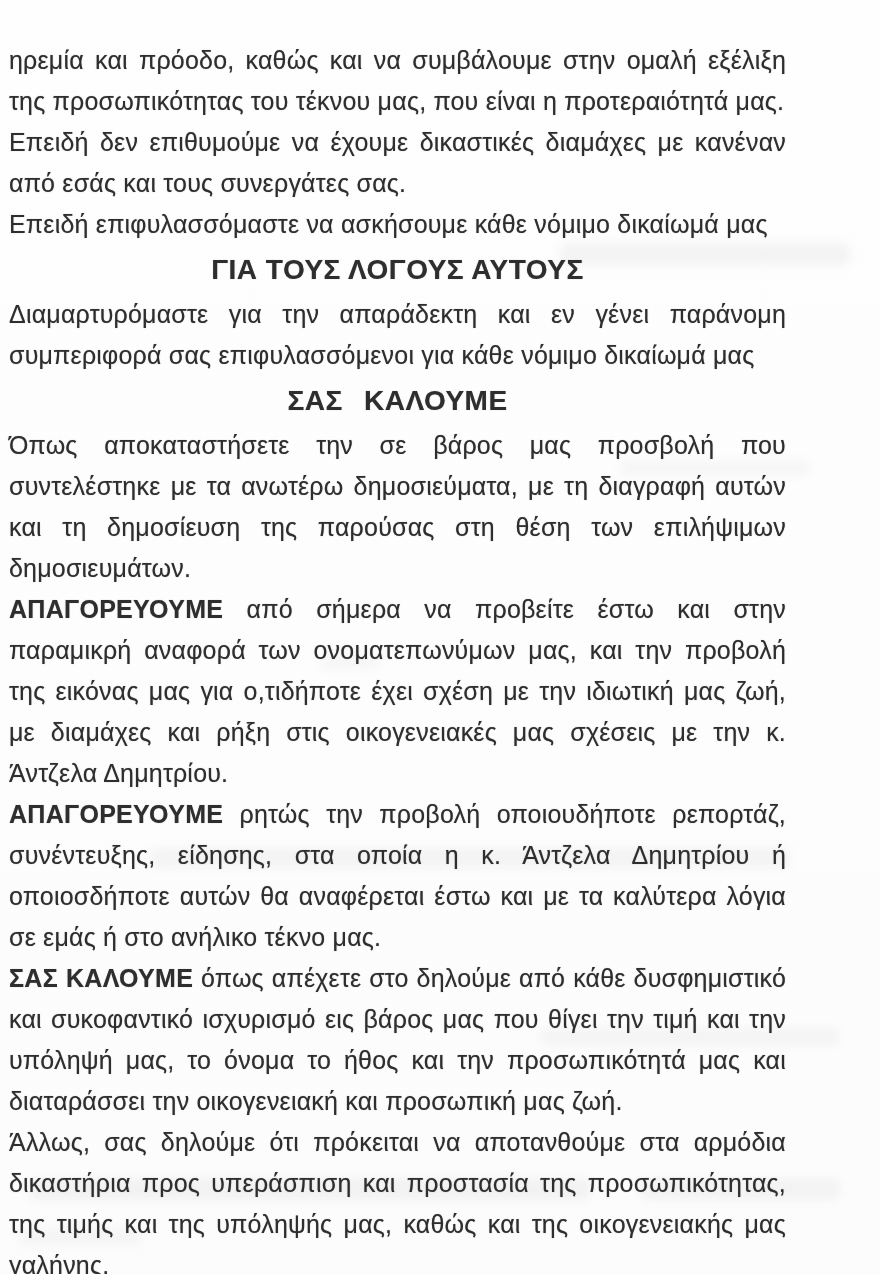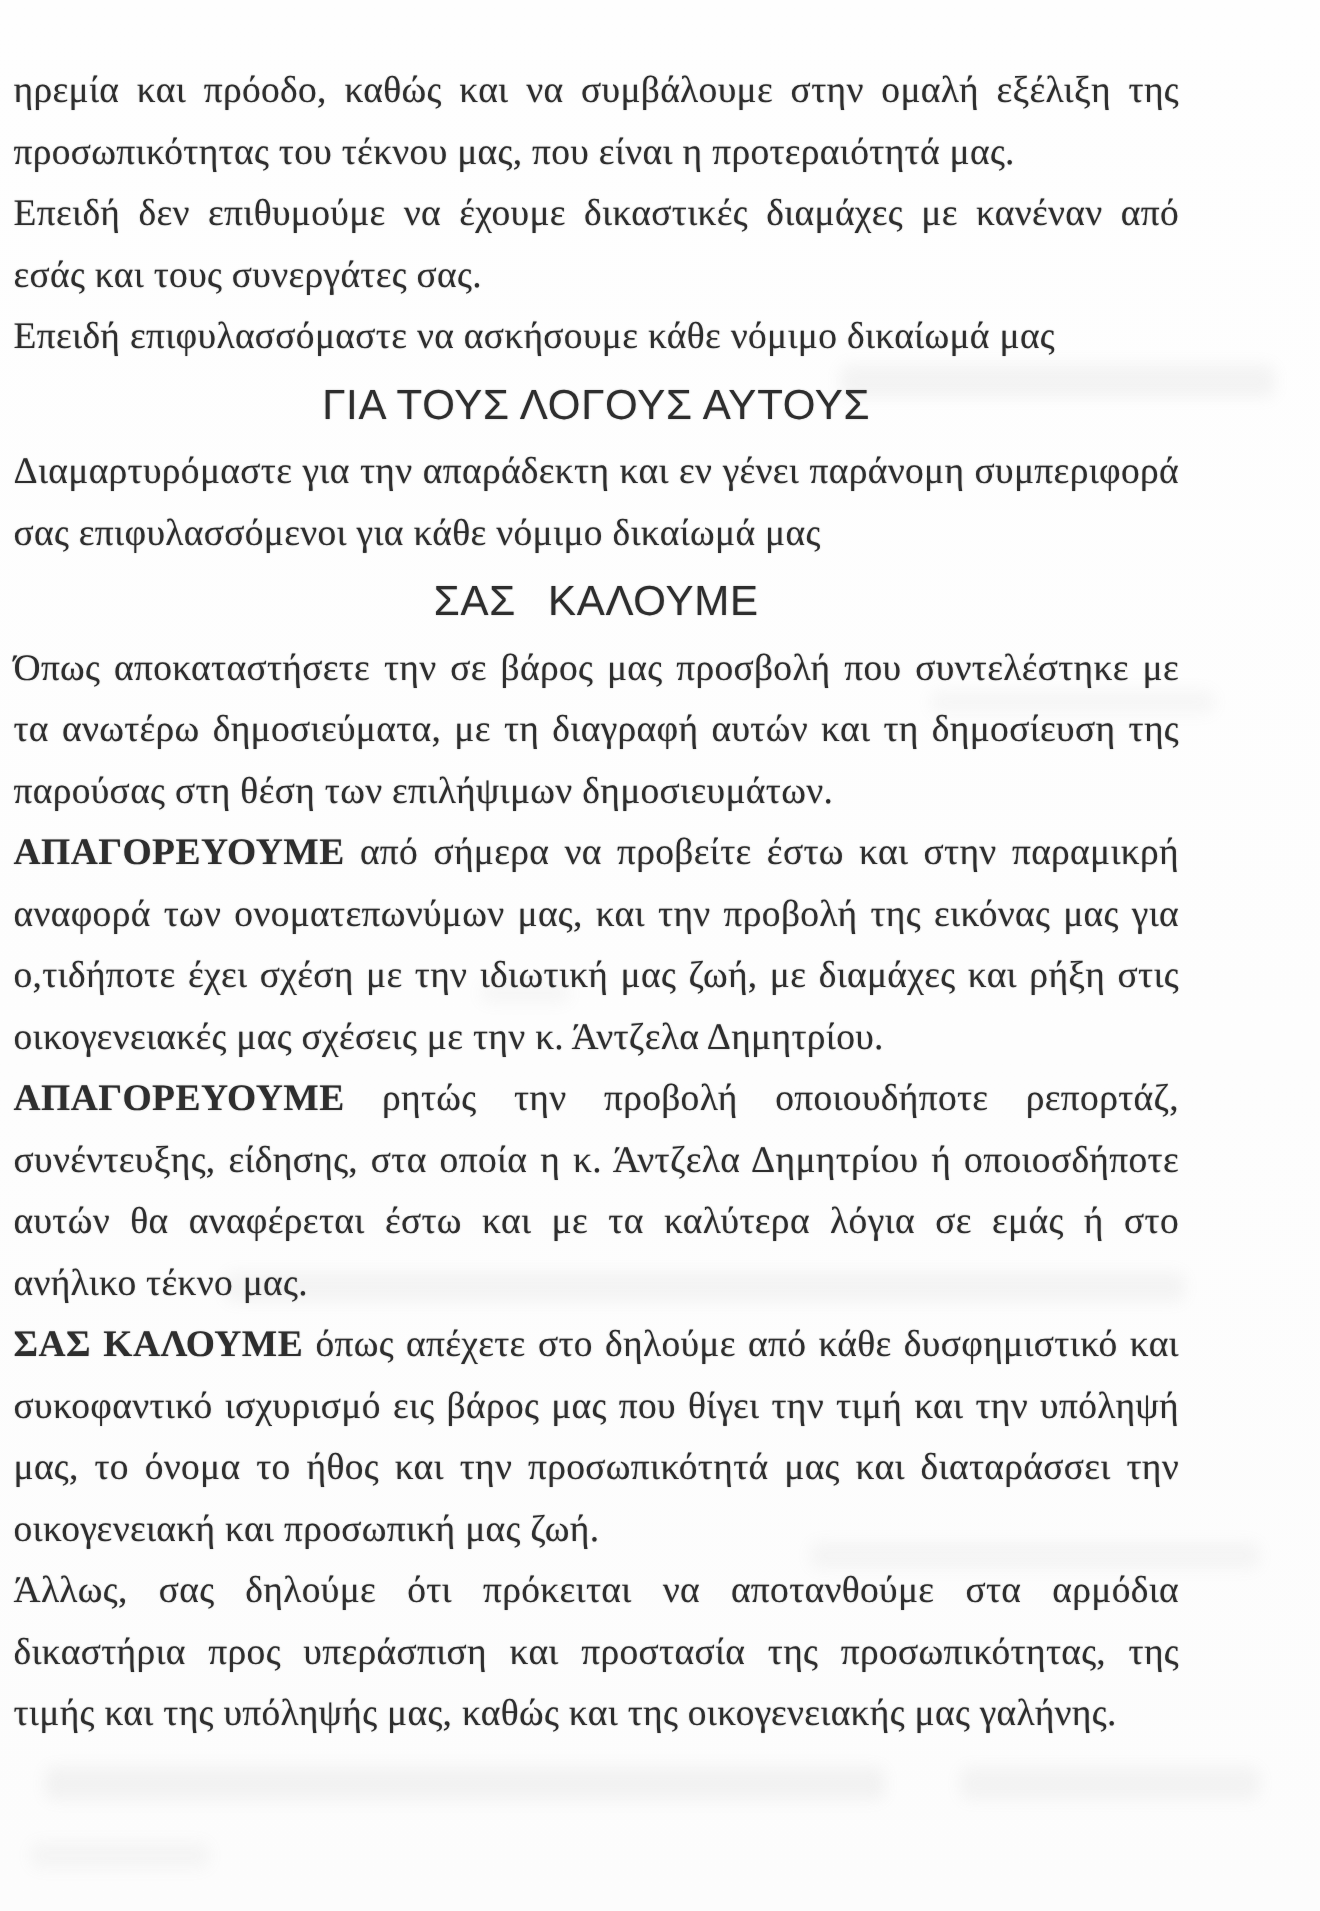--- a/index.html
+++ b/index.html
@@ -37,25 +37,25 @@
   .text-column {
     position: absolute;
     left: 9px;
     top: 40px;
     width: 777px;
     font-size: 25px;
     line-height: 41px;
     letter-spacing: 0.2px;
     text-shadow: 0 0 1px rgba(46,46,46,0.45);
   }
-  p { margin: 0; font-family: Liberation Serif, serif; }
+  p { margin: 0; }
   .justify { text-align: justify; }
   .heading {
     margin: 4px 0;
-    font-weight: normal;
+    font-weight: bold;
     font-size: 28px;
     line-height: 41px;
     text-align: center;
     letter-spacing: 0.5px;
   }
   .heading.spaced { word-spacing: 13px; }
   .lead { font-weight: bold; letter-spacing: 0.3px; }
 </style>
 </head>
 <body>

